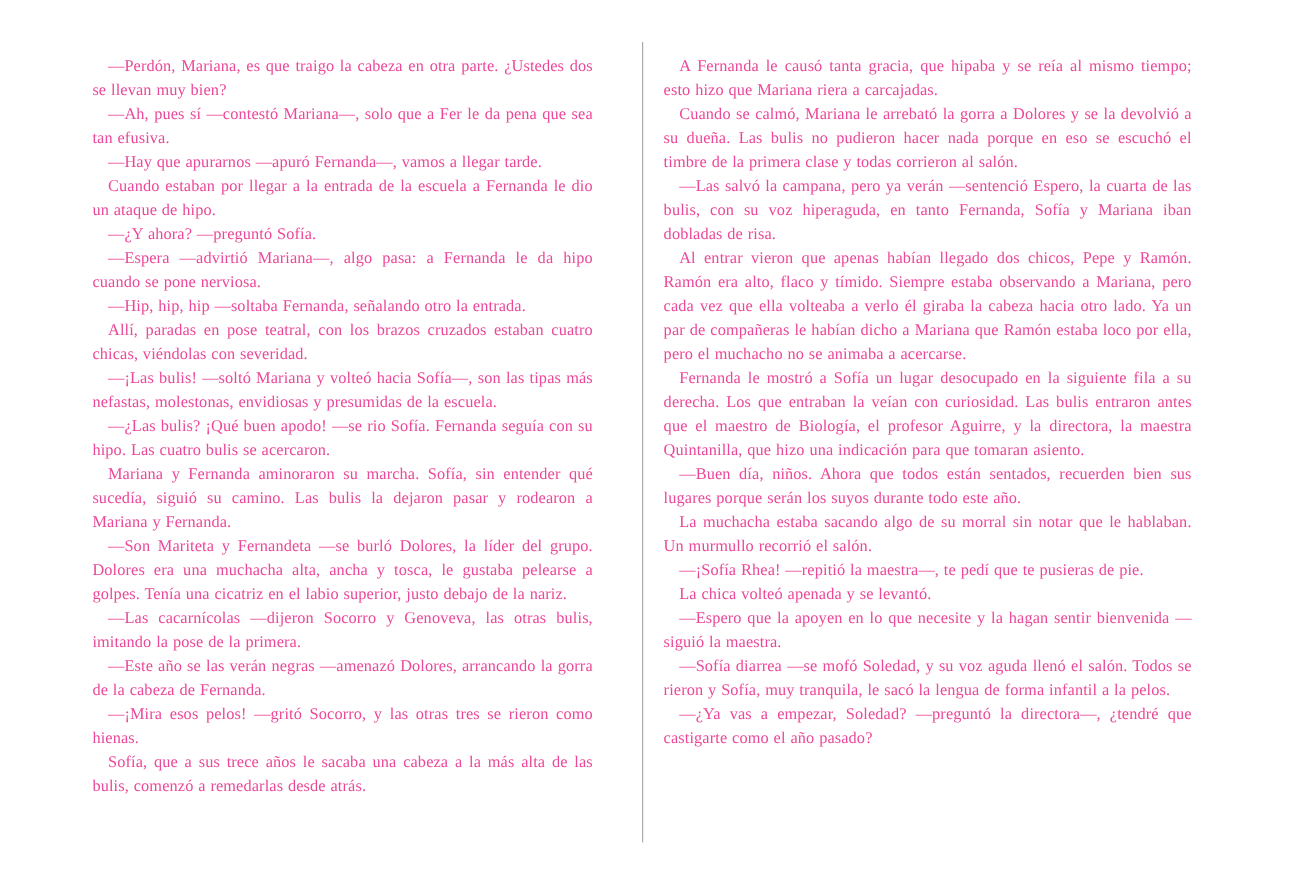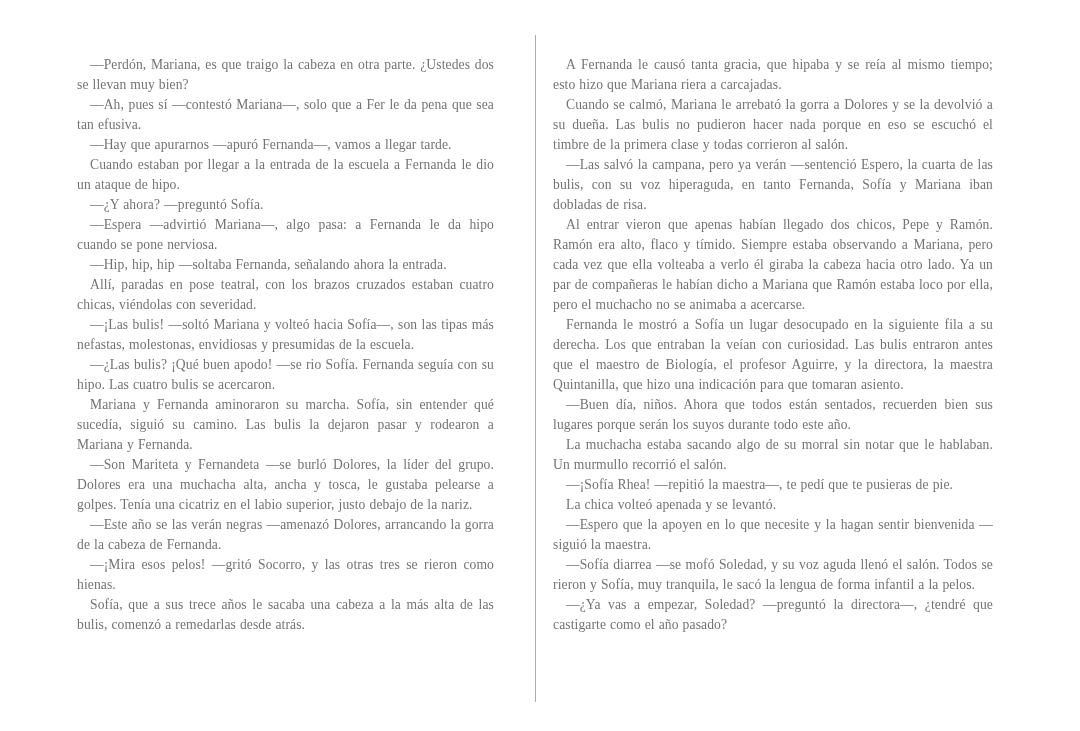--- a/index.html
+++ b/index.html
@@ -14,22 +14,22 @@
   }
   .spread {
     position: relative;
     width: 1080px;
     height: 731px;
     background: #ffffff;
     font-family: "Liberation Serif", "DejaVu Serif", serif;
   }
   .page {
     position: absolute;
-    top: 55px;
-    color: #737373;
+    top: 45px;
+    color: #ec4899;
   }
   .page-left {
     left: 77px;
     width: 417px;
   }
   .page-right {
     left: 553px;
     width: 440px;
   }
   .para {
@@ -55,26 +55,27 @@
 <body>
 
 <div class="spread">
   <div class="page page-left">
       <p class="para">—Perdón, Mariana, es que traigo la cabeza en otra parte. ¿Ustedes dos se llevan muy bien?</p>
       <p class="para">—Ah, pues sí —contestó Mariana—, solo que a Fer le da pena que sea tan efusiva.</p>
       <p class="para">—Hay que apurarnos —apuró Fernanda—, vamos a llegar tarde.</p>
       <p class="para">Cuando estaban por llegar a la entrada de la escuela a Fernanda le dio un ataque de hipo.</p>
       <p class="para">—¿Y ahora? —preguntó Sofía.</p>
       <p class="para">—Espera —advirtió Mariana—, algo pasa: a Fernanda le da hipo cuando se pone nerviosa.</p>
-      <p class="para">—Hip, hip, hip —soltaba Fernanda, señalando ahora la entrada.</p>
+      <p class="para">—Hip, hip, hip —soltaba Fernanda, señalando otro la entrada.</p>
       <p class="para">Allí, paradas en pose teatral, con los brazos cruzados estaban cuatro chicas, viéndolas con severidad.</p>
       <p class="para">—¡Las bulis! —soltó Mariana y volteó hacia Sofía—, son las tipas más nefastas, molestonas, envidiosas y presumidas de la escuela.</p>
       <p class="para">—¿Las bulis? ¡Qué buen apodo! —se rio Sofía. Fernanda seguía con su hipo. Las cuatro bulis se acercaron.</p>
       <p class="para">Mariana y Fernanda aminoraron su marcha. Sofía, sin entender qué sucedía, siguió su camino. Las bulis la dejaron pasar y rodearon a Mariana y Fernanda.</p>
       <p class="para">—Son Mariteta y Fernandeta —se burló Dolores, la líder del grupo. Dolores era una muchacha alta, ancha y tosca, le gustaba pelearse a golpes. Tenía una cicatriz en el labio superior, justo debajo de la nariz.</p>
+      <p class="para">—Las cacarnícolas —dijeron Socorro y Genoveva, las otras bulis, imitando la pose de la primera.</p>
       <p class="para">—Este año se las verán negras —amenazó Dolores, arrancando la gorra de la cabeza de Fernanda.</p>
       <p class="para">—¡Mira esos pelos! —gritó Socorro, y las otras tres se rieron como hienas.</p>
       <p class="para">Sofía, que a sus trece años le sacaba una cabeza a la más alta de las bulis, comenzó a remedarlas desde atrás.</p>
     </div>
 
   <div class="divider"></div>
 
   <div class="page page-right">
       <p class="para">A Fernanda le causó tanta gracia, que hipaba y se reía al mismo tiempo; esto hizo que Mariana riera a carcajadas.</p>
       <p class="para">Cuando se calmó, Mariana le arrebató la gorra a Dolores y se la devolvió a su dueña. Las bulis no pudieron hacer nada porque en eso se escuchó el timbre de la primera clase y todas corrieron al salón.</p>

